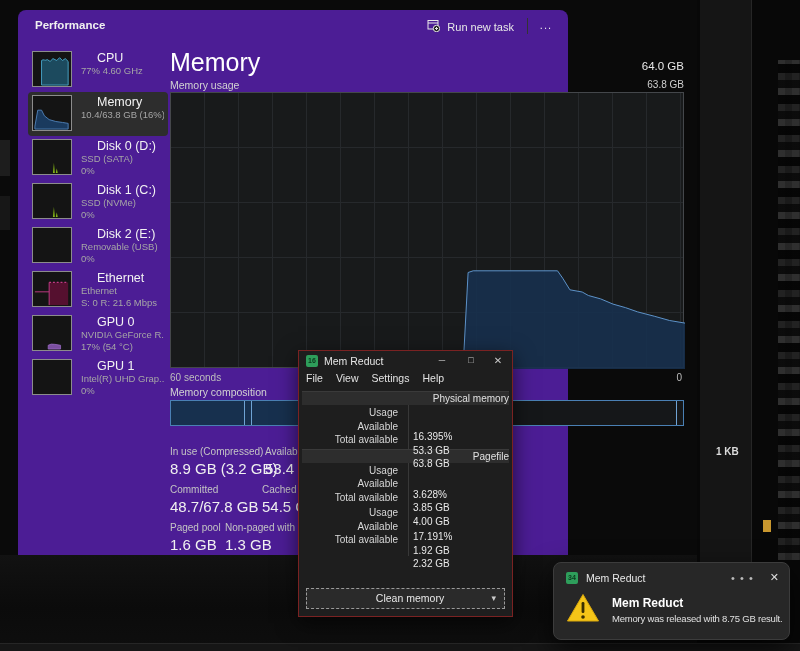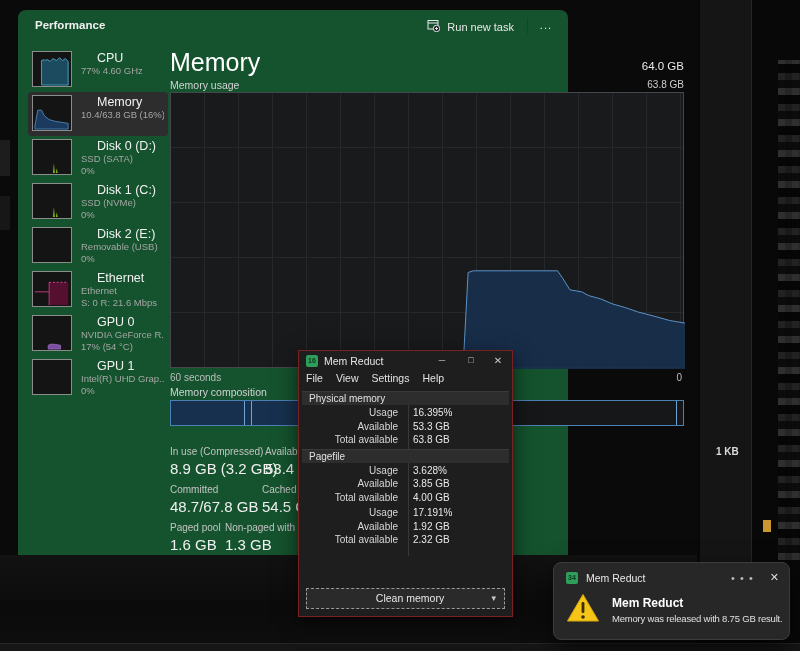--- a/index.html
+++ b/index.html
@@ -17,21 +17,21 @@
         repeating-linear-gradient(0deg, rgba(70,70,70,.45) 0 7px, rgba(10,10,10,.9) 7px 15px, rgba(40,40,40,.5) 15px 22px, rgba(5,5,5,.95) 22px 31px),
         repeating-linear-gradient(90deg, #1c1c1c 0 7px, #0c0c0c 7px 14px); }
   #bg-orange-px { left:763px; top:520px; width:8px; height:12px; background:#c9972e; }
   #bg-left-frag1 { left:0; top:140px; width:10px; height:36px; background:#1d1d1d; }
   #bg-left-frag2 { left:0; top:196px; width:10px; height:34px; background:#171717; }
   #bg-bottom { left:0; top:555px; width:697px; height:96px; background:linear-gradient(180deg,#121212,#0b0b0b 55%,#0e0e0e); }
   #bg-taskbar { left:0; top:643px; width:800px; height:8px; background:#161616; border-top:1px solid #262626; }
 
   
   #taskman { position:absolute; left:18px; top:10px; width:550px; height:545px;
-      background:#14532d; border-radius:8px 8px 0 0; }
+      background:#4c1d95; border-radius:8px 8px 0 0; }
   #tm-title { position:absolute; left:17px; top:9px; font-size:11.5px; font-weight:700; color:#f0f0f0; }
   #tm-run-task { position:absolute; right:46px; top:5px; display:flex; align-items:center; gap:7px;
       color:#e8e8e8; font-size:11px; padding:4px 8px; border-radius:4px; cursor:default; }
   #tm-actions-sep { position:absolute; right:40px; top:8px; width:1px; height:16px; background:#333; }
   #tm-more { position:absolute; right:10px; top:5px; color:#e8e8e8; font-size:11px; letter-spacing:1px; padding:4px 6px; }
 
   
   #sidebar { position:absolute; left:10px; top:38px; width:140px; }
   .side-item { display:flex; gap:9px; align-items:flex-start; height:44px; padding:3px 4px; border-radius:4px; }
   .side-item.selected { background:#2d2d2d; }
@@ -74,24 +74,24 @@
   #mr-titlebar { position:absolute; left:0; top:0; right:0; height:20px; }
   #mr-icon { position:absolute; left:7px; top:4px; width:12px; height:12px; background:#2e9e5b; border-radius:2px;
       color:#0c3a1e; font-size:7px; font-weight:700; text-align:center; line-height:12px; }
   #mr-title { position:absolute; left:25px; top:4px; font-size:10.5px; color:#e6e6e6; }
   .mr-winbtn { position:absolute; top:2px; width:16px; height:15px; color:#c8c8c8; font-size:9px; text-align:center; line-height:15px; }
   #mr-min { right:62px; } #mr-max { right:33px; } #mr-close { right:6px; font-size:10px; }
   #mr-menubar { position:absolute; left:7px; top:21px; display:flex; gap:13px; }
   .mr-menu-item { font-size:10.5px; color:#e2e2e2; }
   #mr-table { position:absolute; left:3px; top:40px; right:3px; }
   .mr-sec-header { background:#2d2d2d; border-top:1px solid #3a3a3a; color:#e0e0e0; font-size:10px;
-      padding:1px 0 1px 7px; height:14px; margin-bottom:1px; }
+      padding:1px 0 1px 7px; height:14px; margin-bottom:1px;text-align:right; }
   .mr-row { display:flex; font-size:10px; line-height:13.5px; height:13.5px; }
   .mr-row-label { width:103px; text-align:right; padding-right:7px; color:#d8d8d8; }
-  .mr-row-value { padding-left:8px; color:#e8e8e8; }
+  .mr-row-value { padding-left:8px; color:#e8e8e8;margin-top:24px; }
   #mr-col-divider { position:absolute; left:109px; top:40px; height:165px; width:1px; background:#383838; }
   #mr-clean-btn { position:absolute; left:7px; right:7px; bottom:7px; height:21px; background:#2a2a2a;
       border:1px dashed #9a9a9a; color:#e8e8e8; font-size:10.5px; text-align:center; line-height:19px;padding-left:9px; }
   #mr-clean-caret { position:absolute; right:8px; top:0; font-size:9px; color:#cccccc; }
 
   
   #toast { position:absolute; left:553px; top:562px; width:237px; height:78px; background:#272727;
       border:1px solid #3c3c3c; border-radius:8px; box-shadow:0 10px 28px rgba(0,0,0,.7); }
   #toast-header { position:absolute; left:12px; top:8px; right:10px; display:flex; align-items:center; }
   #toast-icon { width:12px; height:12px; background:#2e9e5b; border-radius:2px; color:#0c3a1e;

